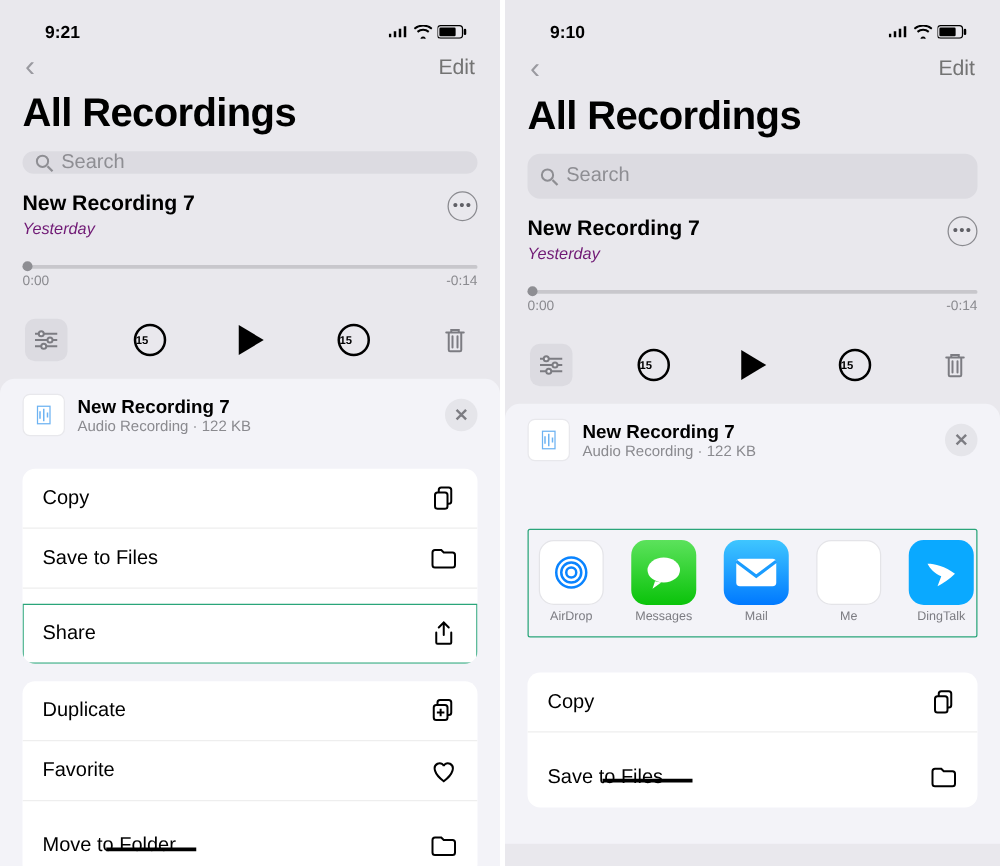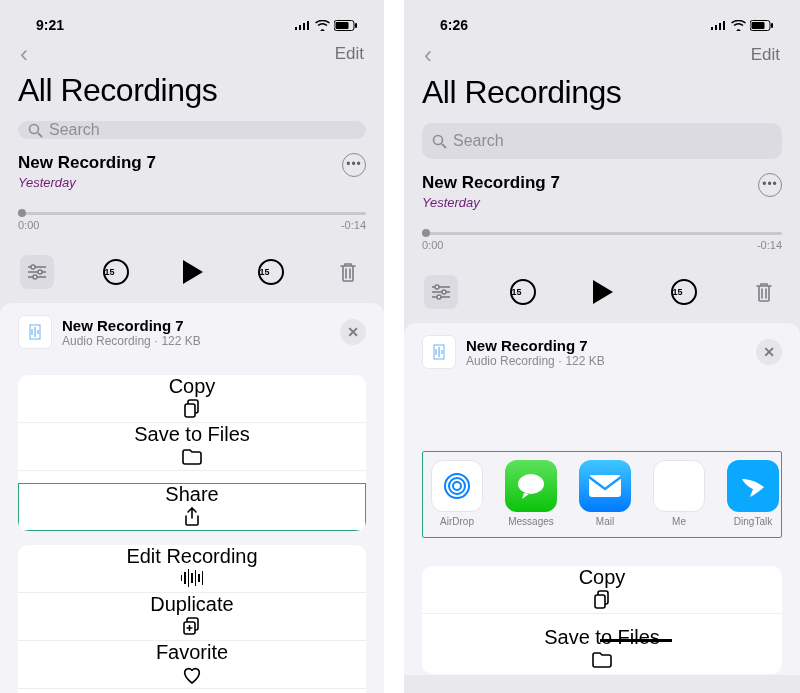--- a/index.html
+++ b/index.html
@@ -1,28 +1,28 @@
 <!DOCTYPE html>
 <html><head>
 <meta charset="utf-8">
 <style>
   * { box-sizing: border-box; margin: 0; padding: 0; font-family: -apple-system, BlinkMacSystemFont, "Segoe UI", Helvetica, Arial, sans-serif; }
   body { background: #fff; width: 800px; height: 693px; overflow: hidden; }
-  .screens { display: flex; gap: 16px; }
+  .screens { display: flex; gap: 0; }
   .screen { width: 400px; height: 693px; background: #e9e8ed; padding: 18px; display: flex; flex-direction: column; }
   .screen:last-child { border-left: 4px solid #fff; }
 
   .status-bar { display: flex; justify-content: space-between; align-items: center; height: 22px; padding: 0 8px 8px 18px; font-size: 14px; font-weight: 600; color: #000; }
   .status-right { display: flex; gap: 4px; align-items: center; }
 
   .nav-row { display: flex; justify-content: space-between; align-items: center; height: 28px; padding: 2px 2px 0 2px; }
   .back-chevron { font-size: 24px; color: #9a9aa0; line-height: 1; }
   .edit-link { color: #737373; font-size: 17px; }
 
-  .title { font-size: 32px; font-weight: 400; color: #000; letter-spacing: -0.5px; margin-top: 6px; }
+  .title { font-size: 32px; font-weight: 700; color: #000; letter-spacing: -0.5px; margin-top: 6px; }
 
   .search-box { margin-top: 12px; height: 36px; background: #dcdbe1; border-radius: 10px; display: flex; align-items: center; padding: 0 10px; color: #8e8e93; font-size: 16px; gap: 6px; }
   .search-box .mag { color: #8e8e93; }
 
   .rec-block { margin-top: 14px; }
   .rec-header { display: flex; justify-content: space-between; align-items: flex-start; }
   .rec-title { font-size: 17px; font-weight: 700; color: #000; }
   .rec-sub { font-size: 13px; color: #701a75; margin-top: 2px; font-style: italic; }
   .dots-btn { width: 24px; height: 24px; border: 1.2px solid #8a8a8f; border-radius: 50%; display: flex; align-items: center; justify-content: center; color: #606066; font-size: 12px; letter-spacing: 1px; }
   .dots-btn span { position: relative; top:-1px; }
@@ -41,27 +41,27 @@
   .sheet { background: #f3f3f8; border-radius: 12px 12px 0 0; margin: 14px -18px 0 -18px; padding: 12px 18px 0 18px; flex: 1; display:flex; flex-direction:column; }
   .sheet-header { display: flex; align-items: center; gap: 10px; }
   .file-icon { width: 34px; height: 34px; background: #fff; border-radius: 6px; display: flex; align-items: center; justify-content: center; border:1px solid #e8e8ec; }
   .file-icon svg { width:20px; height:20px; }
   .sheet-title { font-size: 15px; font-weight: 700; color: #000; }
   .sheet-sub { font-size: 12px; color: #8a8a8f; }
   .sheet-close { margin-left: auto; width: 26px; height: 26px; background: #e5e5ea; border-radius: 50%; display: flex; align-items: center; justify-content: center; color: #7c7c82; font-size: 14px; font-weight: 700; }
 
   .action-group { background: #fff; border-radius: 10px; margin-top: 26px; overflow: hidden; }
   .action-group.second { margin-top: 14px; }
-  .action-row { display: flex; justify-content: flex-start; align-items: center; height: 48px; padding: 0 16px; border-bottom: 1px solid #eee; font-size: 20px; color: #000; flex-direction: column; }
+  .action-row { display: flex; justify-content: space-between; align-items: center; height: 48px; padding: 0 16px; border-bottom: 1px solid #eee; font-size: 16px; color: #000; }
   .action-row:last-child { border-bottom: none; margin-top: 12px; }
   .action-row.highlight { outline: 1.5px solid #2aa57a; outline-offset: -1px; }
   .action-icon { width: 22px; height: 22px; color:#000; }
   .action-icon svg { width:100%; height:100%; }
 
-  .apps-row { display: flex; gap: 14px; margin-top: 82px; padding: 8px 4px 10px 4px; background:#f3f3f8; border:1.5px solid #2aa57a; border-radius:2px; overflow:hidden;}
+  .apps-row { display: flex; gap: 14px; margin-top: 54px; padding: 8px 4px 10px 4px; background:#f3f3f8; border:1.5px solid #2aa57a; border-radius:2px; overflow:hidden;}
   .app-item { width: 60px; display:flex; flex-direction:column; align-items:center; gap:4px; flex-shrink:0; }
   .app-tile { width: 52px; height: 52px; border-radius: 12px; display:flex; align-items:center; justify-content:center; }
   .app-label { font-size: 10px; color: #7c7c82; text-align:center; }
   .tile-airdrop { background: #fff; border:1px solid #e4e4e8;}
   .tile-messages { background: linear-gradient(#5ce25c,#0ac30a); }
   .tile-mail { background: linear-gradient(#3fc6ff,#0079ff); }
   .tile-ding { background: #0aa9ff; }
   .tile-me { background:#fff; border:1px solid #e4e4e8;}
 
   .equalizer { display:flex; gap:2px; align-items:center; height:20px; }
@@ -204,34 +204,20 @@
           <span class="action-icon">
               <svg viewBox="0 0 22 22">
                 <path d="M11 2 v10 M7 6 l4-4 4 4 M5 10 v8 a1 1 0 0 0 1 1 h10 a1 1 0 0 0 1-1 v-8" stroke="#000" stroke-width="1.6" fill="none" stroke-linecap="round"></path>
               </svg>
             </span>
         </div>
       </div>
 
       <div class="action-group second">
         <div class="action-row">
-          <span>Edit Recording</span>
-          <span class="action-icon">
-            <span class="equalizer">
-                <span style="height:6px"></span>
-                <span style="height:12px"></span>
-                <span style="height:18px"></span>
-                <span style="height:10px"></span>
-                <span style="height:16px"></span>
-                <span style="height:8px"></span>
-                <span style="height:14px"></span>
-              </span>
-          </span>
-        </div>
-        <div class="action-row">
           <span>Duplicate</span>
           <span class="action-icon">
               <svg viewBox="0 0 22 22">
                 <rect x="6" y="2" width="11" height="12" rx="2" stroke="#000" stroke-width="1.6" fill="none"></rect>
                 <rect x="3" y="6" width="11" height="12" rx="2" stroke="#000" stroke-width="1.6" fill="#fff"></rect>
                 <path d="M8.5 9 v6 M5.5 12 h6" stroke="#000" stroke-width="1.6"></path>
               </svg>
             </span>
         </div>
         <div class="action-row">
@@ -249,21 +235,21 @@
                 <path d="M2 6 a2 2 0 0 1 2-2 h5 l2 2 h7 a2 2 0 0 1 2 2 v8 a2 2 0 0 1-2 2 H4 a2 2 0 0 1-2-2 Z" stroke="#000" stroke-width="1.6" fill="none"></path>
               </svg>
             </span>
         </div>
       </div>
     </div>
   </div>
 
   <div class="screen">
     <div class="status-bar">
-      <span>6:26</span>
+      <span>9:10</span>
       <div class="status-right">
         <svg width="16" height="10" viewBox="0 0 16 10">
             <rect x="0" y="7" width="2" height="3" fill="#000"></rect>
             <rect x="4" y="5" width="2" height="5" fill="#000"></rect>
             <rect x="8" y="3" width="2" height="7" fill="#000"></rect>
             <rect x="12" y="1" width="2" height="9" fill="#000"></rect>
           </svg>
         <svg width="15" height="11">
             <path d="M7.5 10 a1.3 1.3 0 1 0 0.001 0 M3 5.5 a7 7 0 0 1 9 0 M0.5 3 a11 11 0 0 1 14 0" stroke="#000" stroke-width="1.6" fill="none"></path>
           </svg>

